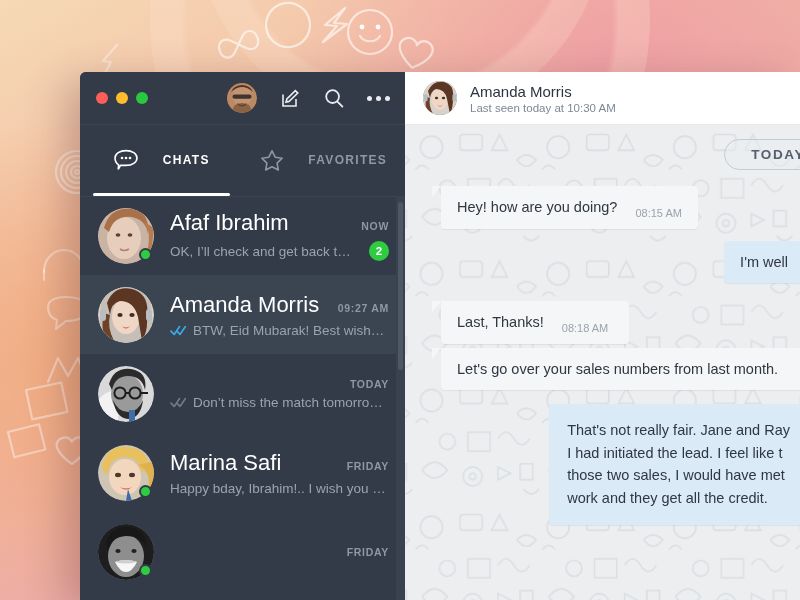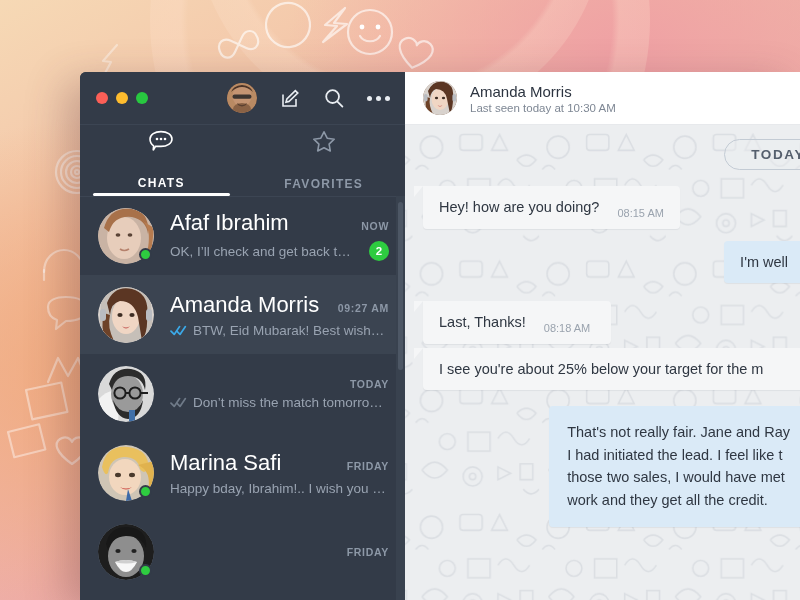--- a/index.html
+++ b/index.html
@@ -90,21 +90,21 @@
   
   #tabs {
     height: 72px; flex: 0 0 72px;
     display: flex;
     border-top: 1px solid #3b4椎350;
     background: #333b48;
     box-shadow: inset 0 1px 0 #3c4553;
   }
   .tab {
     flex: 1;
-    display: flex; flex-direction: column;
+    display: flex; 
     align-items: center; justify-content: center;
     gap: 24px;
     position: relative;
     color: #8d98a7;
   }
   .tab .tab-label {
     font-size: 12px; letter-spacing: 1.3px; font-weight: bold;
   }
   .tab.active { color: #ffffff; }
   .tab.active .tab-underline {
@@ -232,21 +232,21 @@
     border-radius: 16px;
     color: #555f6d;
     font-size: 13.5px; letter-spacing: 1.6px; font-weight: bold;
     padding: 7px 24px 7px 26px;
     background: rgba(236,238,240,0.45);
     margin-right: -30px;
     white-space: nowrap;
   }
 
   .row { display: flex; margin-bottom: 12px; }
-  .row.in { justify-content: flex-start; padding-left: 18px; }
+  .row.in { justify-content: flex-start; padding-left: 36px; }
   .row.out { justify-content: flex-end; padding-right: 0; }
 
   .bubble {
     position: relative;
     max-width: 600px;
     padding: 11px 16px 11px 16px;
     font-size: 14.5px;
     line-height: 1.42;
     color: #2f3742;
     border-radius: 4px;
@@ -664,27 +664,27 @@
               <span class="text nowrap">I'm well</span>
             </div>
           </div>
 
           <div class="row in" style="margin-bottom:4px;">
             <div class="bubble in" style="min-width:188px;">
               <span class="text nowrap">Last, Thanks!</span><span class="stamp">08:18 AM</span>
             </div>
           </div>
 
-
-
-          <div class="row in" style="margin-bottom:16px;">
-            <div class="bubble in wide" style="margin-right:-72px;padding-right:82px;">
-              <span class="text nowrap">I see you're about 25% below your target for the m</span>
-            </div>
-          </div>
+          <div class="row in" style="margin-bottom:14px;">
+            <div class="bubble in wide" style="margin-right:-70px;padding-right:80px;">
+              <span class="text nowrap">Let's go over your sales numbers from last month.</span>
+            </div>
+          </div>
+
+
 
           <div class="row out">
             <div class="bubble out" style="margin-right:-120px;padding:15px 130px 16px 18px;line-height:1.55;">
               <span class="text">That's not really fair. Jane and Ray
 I had initiated the lead. I feel like t
 those two sales, I would have met
 work and they get all the credit.</span>
             </div>
           </div>
 

